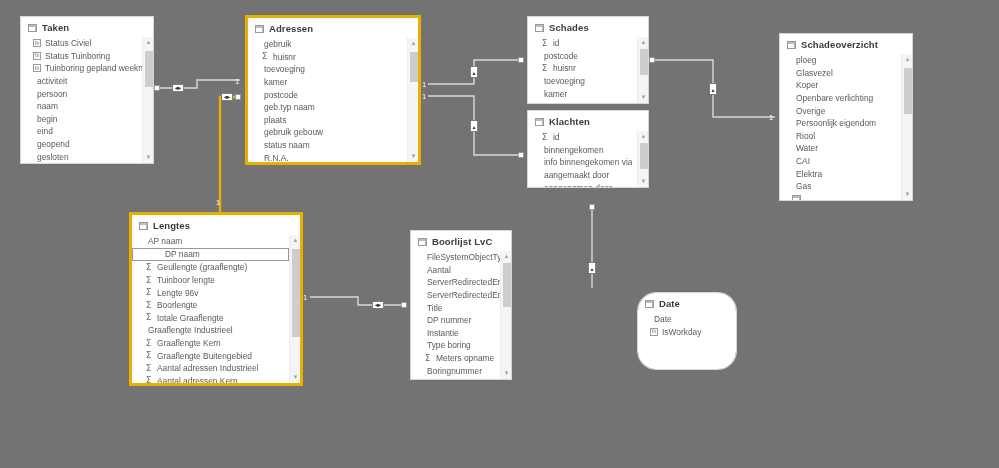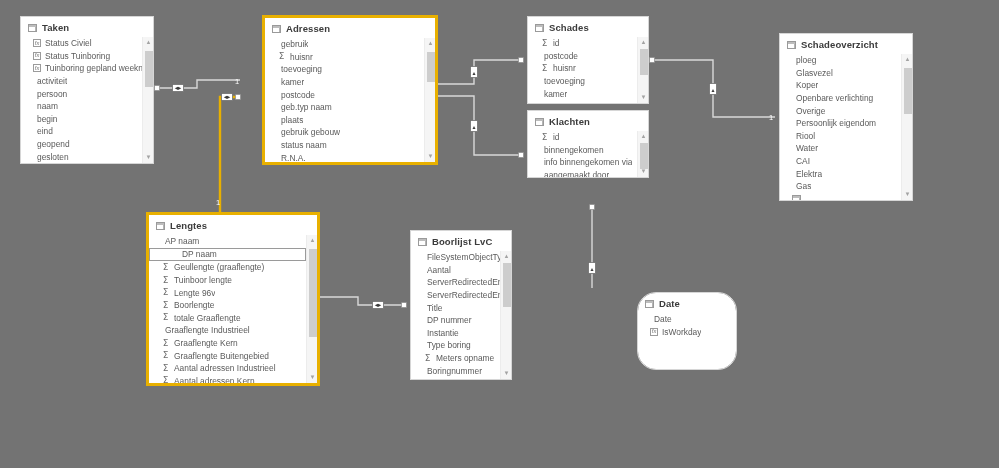--- a/index.html
+++ b/index.html
@@ -35,21 +35,20 @@
     border: 1px solid #d6d6d6;
     box-sizing: border-box;
     z-index: 3;
     display: flex;
     flex-direction: column;
     overflow: hidden;
   }
   .tbl.sel {
     border: 2px solid #e8b000;
     box-shadow: 0 0 0 1px #e8b000;
-    margin-left: 17px;
   }
   .tbl-head {
     display: flex;
     align-items: center;
     gap: 5px;
     padding: 5px 6px 4px 7px;
     background: #ffffff;
     flex: 0 0 auto;
   }
   .tbl-title {
@@ -330,21 +329,21 @@
               <span class="fld-label">kamer</span>
             </li>
           </ul>
           <div class="sbar">
             <div class="sb-arrow sb-up">▲</div>
             <div class="sb-thumb" style="top: 12px; height: 26px;"></div>
             <div class="sb-arrow sb-dn">▼</div>
           </div>
         </div>
       </div>
-      <div class="tbl" style="left: 527px; top: 110px; width: 122px; height: 68px;">
+      <div class="tbl" style="left: 527px; top: 110px; width: 122px; height: 78px;">
         <div class="tbl-head">
           <span class="ic ic-tbl"></span>
           <span class="tbl-title">Klachten</span>
         </div>
         <div class="tbl-body">
           <ul class="fields">
             <li class="fld has-icon">
               <span class="ic ic-sigma">Σ</span>
               <span class="fld-label">id</span>
             </li>

